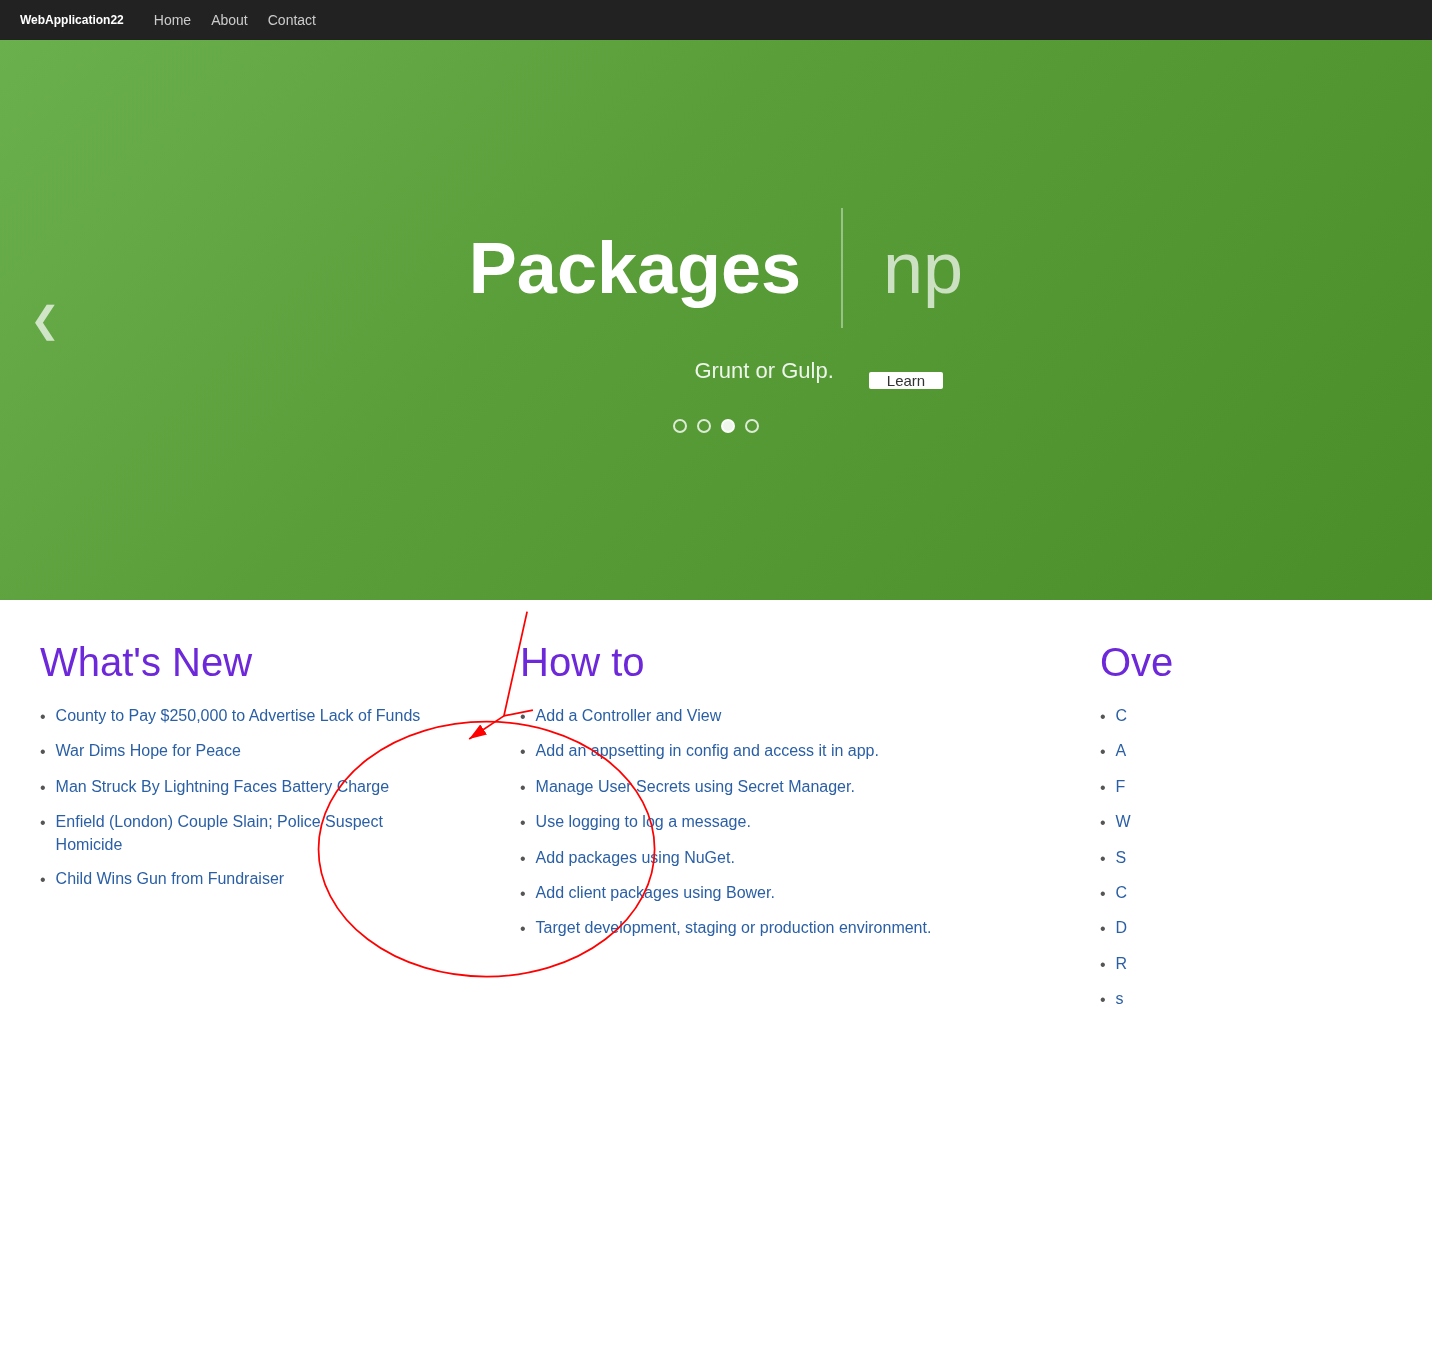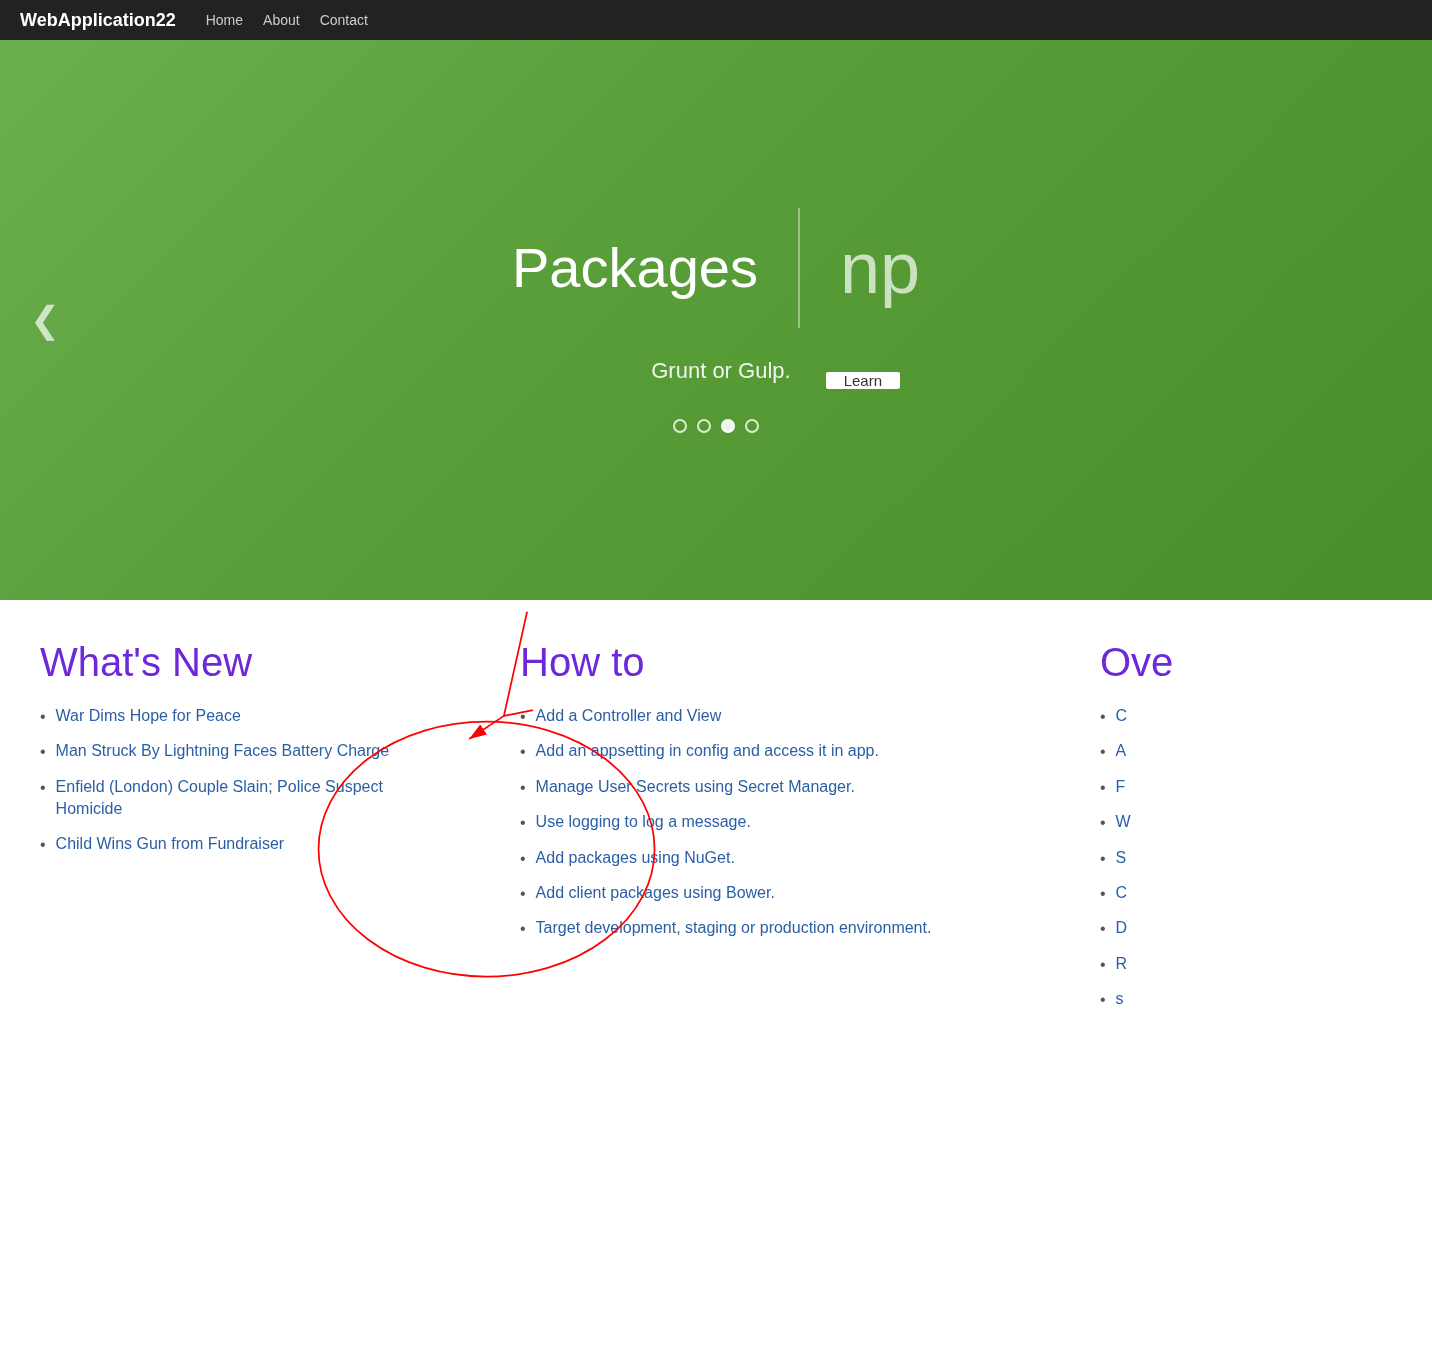--- a/index.html
+++ b/index.html
@@ -9,21 +9,21 @@
     .navbar {
       background: #222;
       height: 40px;
       display: flex;
       align-items: center;
       padding: 0 20px;
       position: relative;
     }
     .navbar-brand {
       color: #fff;
-      font-size: 18px;
+      font-size: 12px;
       font-weight: bold;
       margin-right: 30px;
       text-decoration: none;
     }
     .navbar-links {
       display: flex;
       gap: 20px;
     }
     .navbar-links a {
       color: #ccc;
@@ -48,22 +48,22 @@
       z-index: 2;
     }
     .hero-title-row {
       display: flex;
       align-items: center;
       justify-content: center;
       gap: 40px;
       margin-bottom: 30px;
     }
     .hero-title-packages {
-      font-size: 56px;
-      font-weight: 400;
+      font-size: 72px;
+      font-weight: 700;
       color: white;
       text-align: center;
     }
     .hero-divider {
       width: 2px;
       height: 120px;
       background: rgba(255,255,255,0.4);
     }
     .hero-title-nuget {
       font-size: 72px;
@@ -232,20 +232,23 @@
       </div>
     </div>
   </div>
 
   <div class="main-content">
 
     <div class="col-whats-new">
       <h2 class="section-title">What's New</h2>
       <ul class="section-list">
         <li>
+          <a>County to Pay $250,000 to Advertise Lack of Funds</a>
+        </li>
+        <li>
           <a>War Dims Hope for Peace</a>
         </li>
         <li>
           <a>Man Struck By Lightning Faces Battery Charge</a>
         </li>
         <li>
           <a>Enfield (London) Couple Slain; Police Suspect Homicide</a>
         </li>
         <li>
           <a>Child Wins Gun from Fundraiser</a>

